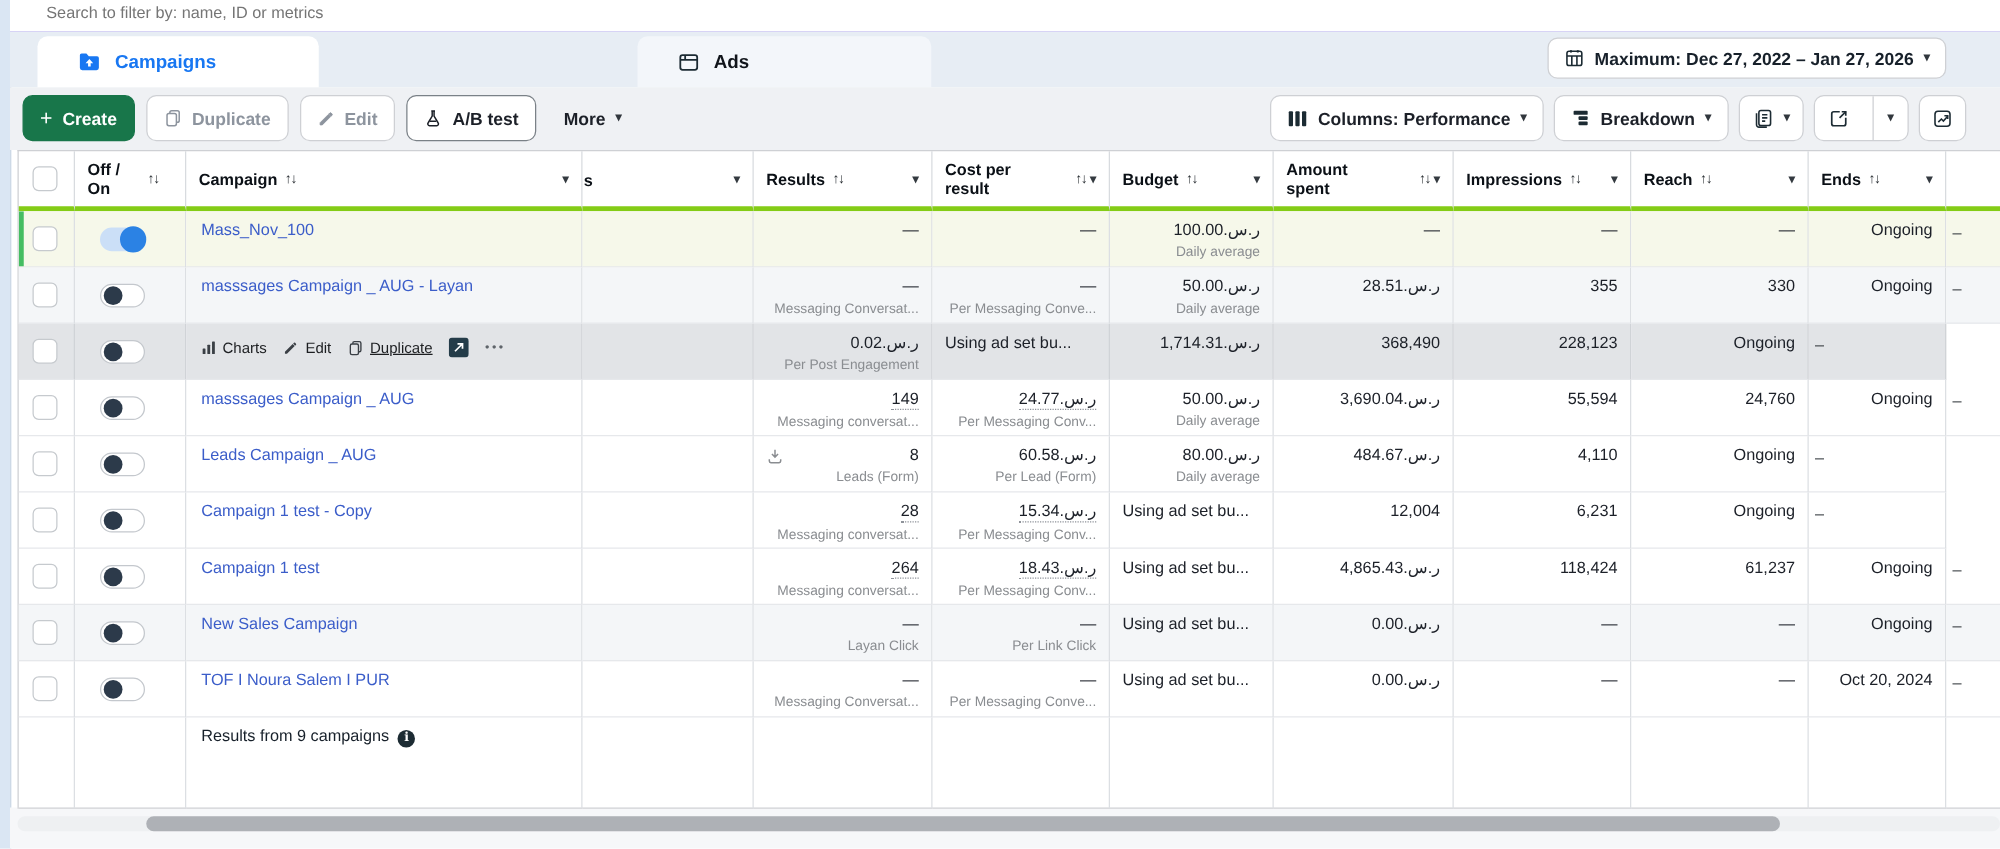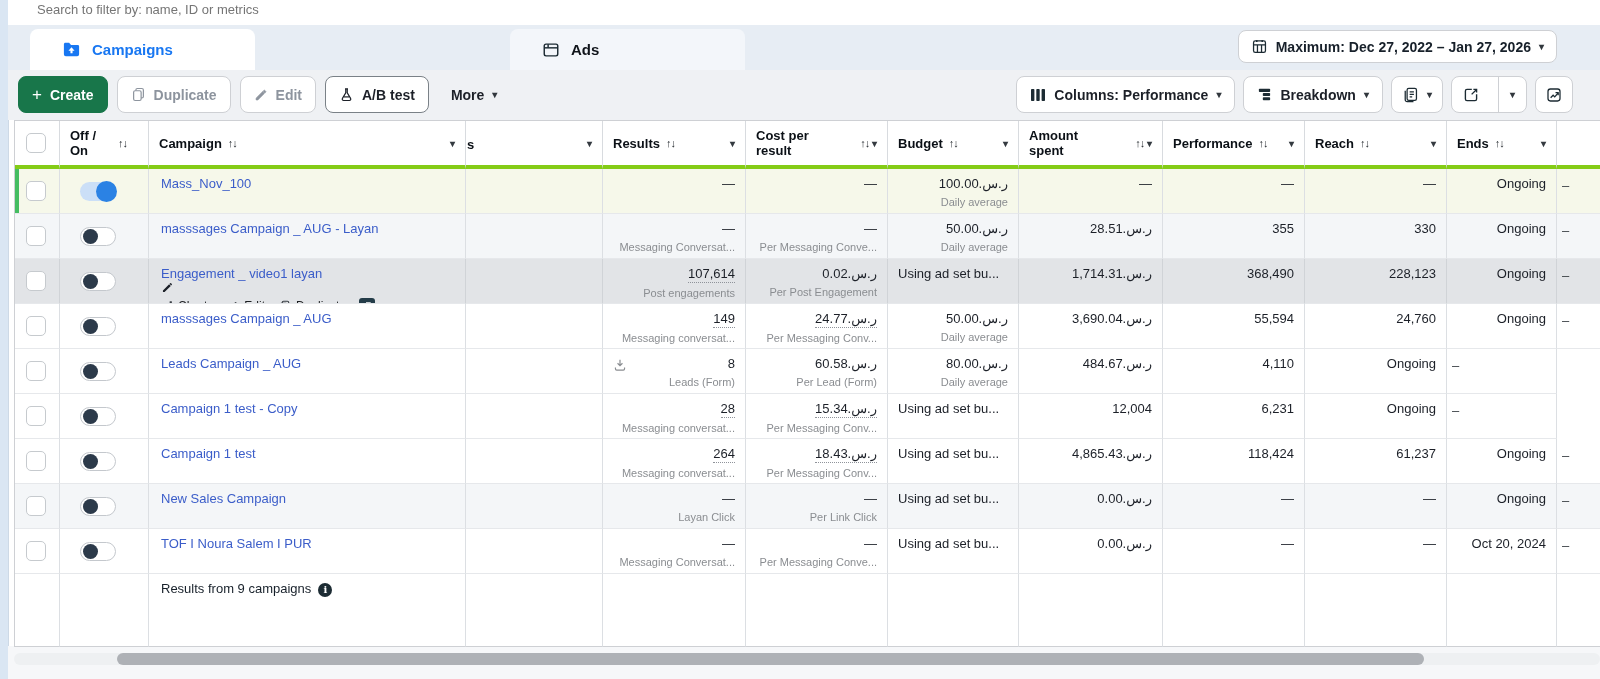--- a/index.html
+++ b/index.html
@@ -266,21 +266,21 @@
     <div class="th">
       <span>Budget</span>
       <span class="sort">↑↓</span>
       <span class="fcaret">▾</span>
     </div>
     <div class="th">
       <span class="wrapc">Amount spent</span>
       <span class="fcaret"><span class="sort">↑↓</span> <span>▾</span></span>
     </div>
     <div class="th">
-      <span>Performance</span>
+      <span>Impressions</span>
       <span class="sort">↑↓</span>
       <span class="fcaret">▾</span>
     </div>
     <div class="th">
       <span>Reach</span>
       <span class="sort">↑↓</span>
       <span class="fcaret">▾</span>
     </div>
     <div class="th">
       <span>Ends</span>
@@ -375,23 +375,20 @@
       <div class="grid trow bg-hover">
         <div class="td c-sel">
           <div class="cb"></div>
         </div>
         <div class="td c-tgl">
           <div class="tgl off">
             <i></i>
           </div>
         </div>
         <div class="td c-camp">
-          <div class="nameline"><span class="cname">Engagement _ video1 layan</span><span class="editpen"><svg width="13" height="13" viewBox="0 0 20 20" fill="currentColor">
-                <path d="M3 14.5V17h2.5L15 7.5 12.5 5 3 14.5zM16.6 5.9a1 1 0 0 0 0-1.4l-1.1-1.1a1 1 0 0 0-1.4 0l-1 1L15.6 7l1-1.1z"></path>
-              </svg></span></div>
           <div class="actions">
             <span class="act">
               <span class="aic">
                 <svg width="12" height="12" viewBox="0 0 16 16" fill="currentColor">
                   <rect x="1.5" y="9" width="3" height="6" rx="0.6"></rect>
                   <rect x="6.5" y="5" width="3" height="10" rx="0.6"></rect>
                   <rect x="11.5" y="1.5" width="3" height="13.5" rx="0.6"></rect>
                 </svg>
               </span>
               <span>Charts</span>
@@ -417,24 +414,20 @@
               <svg width="16" height="16" viewBox="0 0 16 16">
                 <rect width="16" height="16" rx="3" fill="#243c49"></rect>
                 <path d="M5 11l6-6M7 5h4v4" stroke="#fff" stroke-width="1.4" fill="none"></path>
               </svg>
             </span>
             <span class="dots">•••</span>
           </div>
         </div>
         <div class="td c-hid"></div>
         <div class="td num">
-          <div class="val"><span class="u">107,614</span></div>
-          <div class="sub">Post engagements</div>
-        </div>
-        <div class="td num">
           <div class="val"><span>0.02.ر.س</span></div>
           <div class="sub">Per Post Engagement</div>
         </div>
         <div class="td">
           <div class="val">Using ad set bu...</div>
         </div>
         <div class="td num">
           <div class="val">1,714.31.ر.س</div>
         </div>
         <div class="td num">

